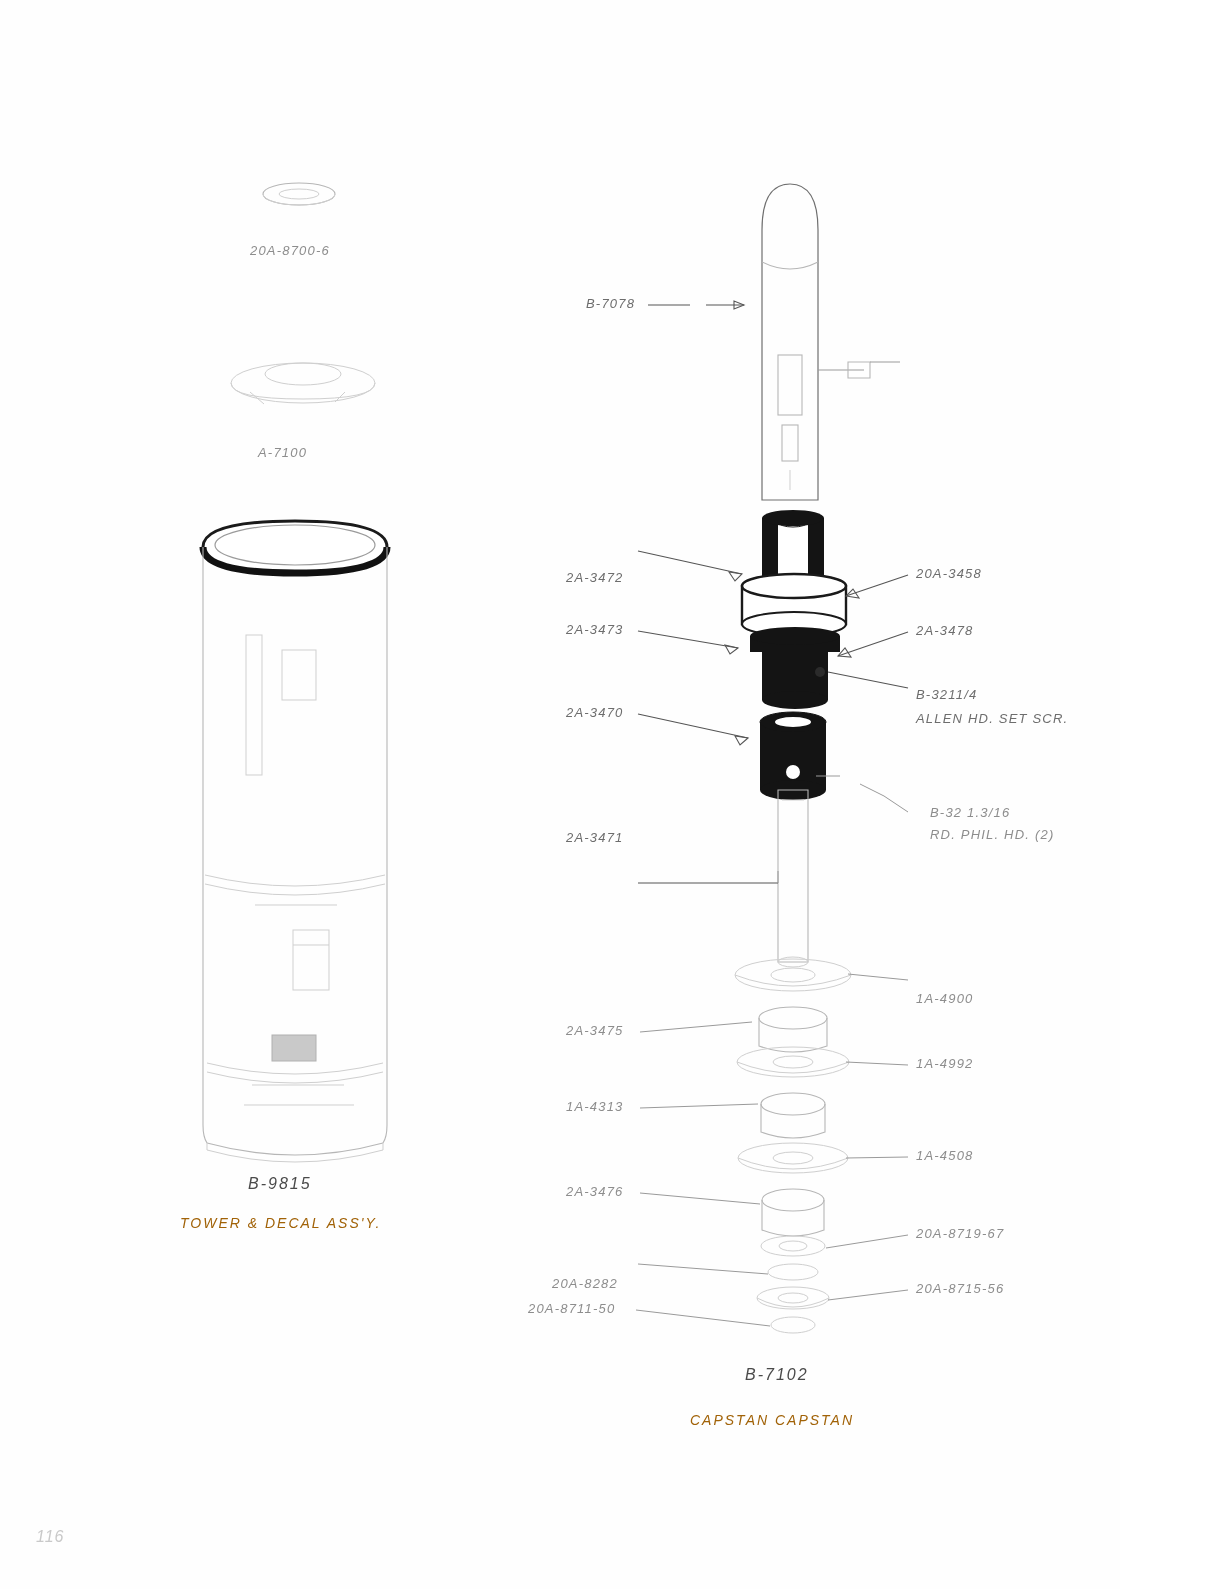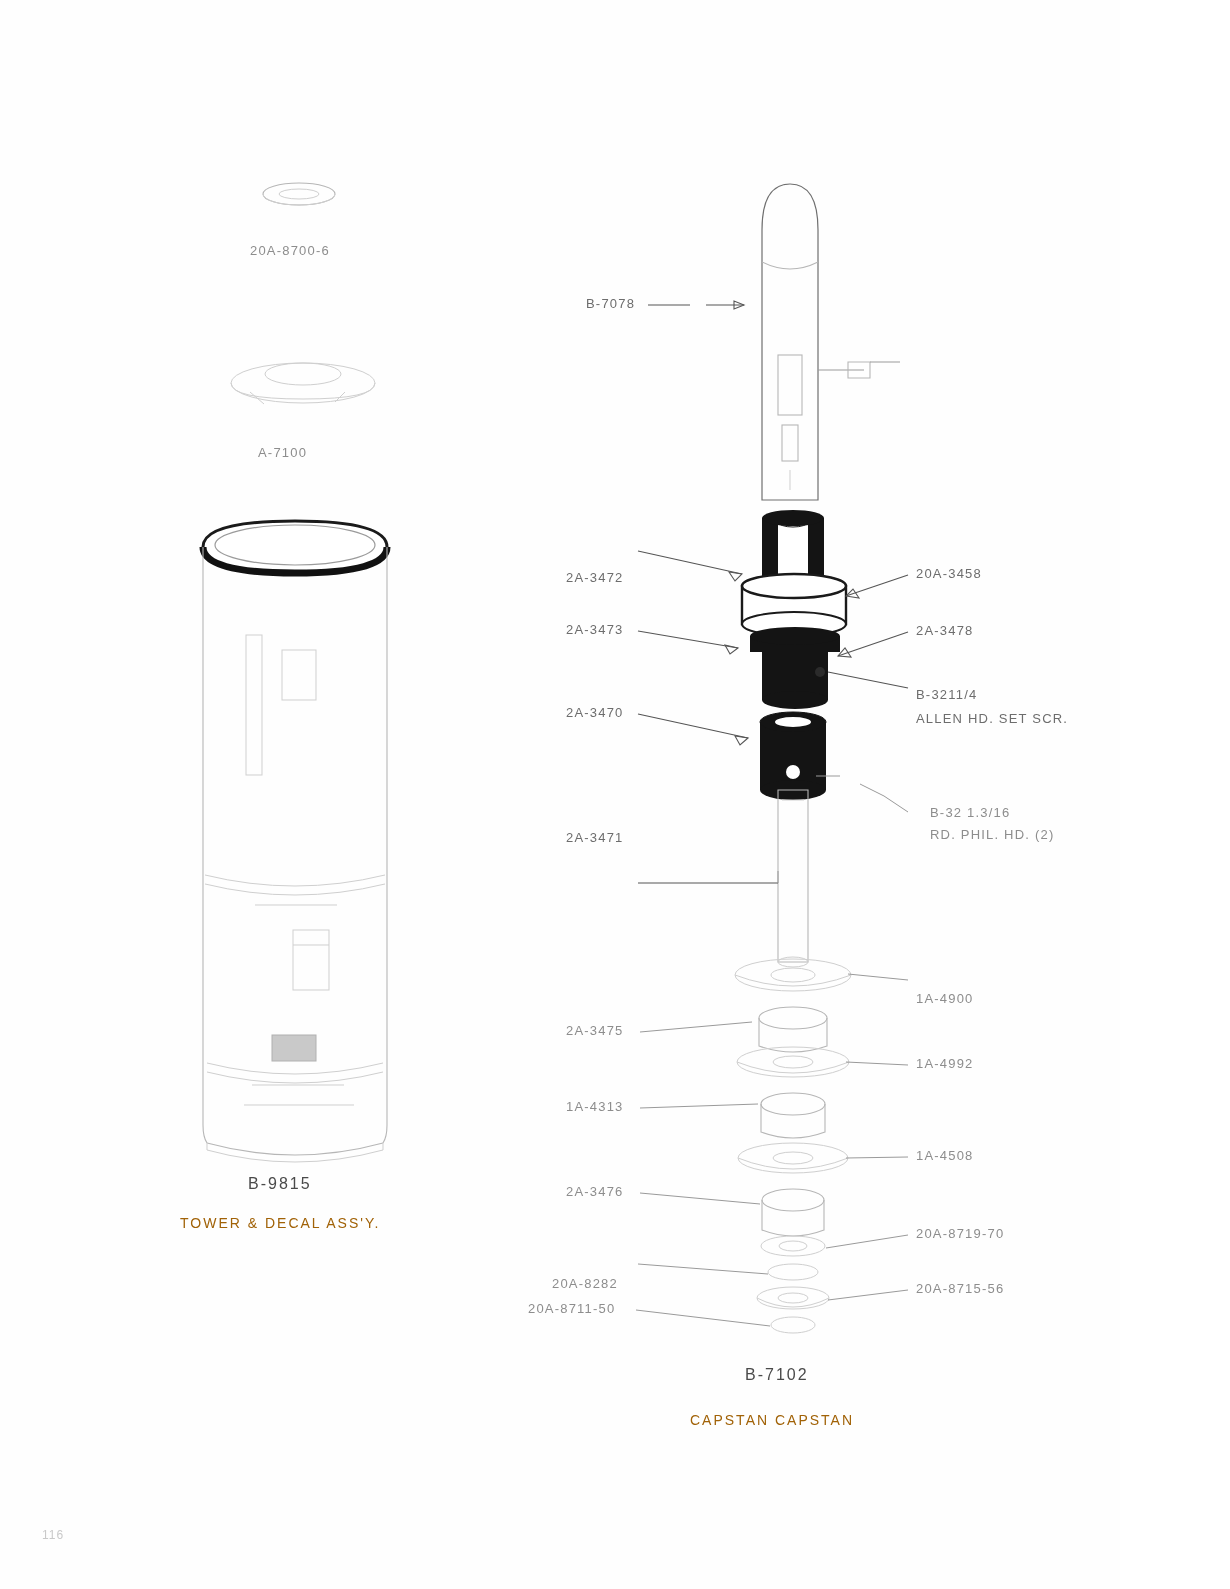--- a/index.html
+++ b/index.html
@@ -14,20 +14,21 @@
     font-family: "Liberation Sans", sans-serif;
     color: #555;
     overflow: hidden;
   }
   .page {
     position: absolute;
     left: 0; top: 0;
     width: 1120px;
     height: 1589px;
     background: #fefefe;
+    font-style: italic;
   }
   
   .lbl {
     position: absolute;
     font-size: 13px;
     letter-spacing: 1.2px;
     color: #6d6d6d;
     white-space: nowrap;
     font-family: "Liberation Sans", sans-serif;
   }
@@ -37,23 +38,23 @@
     letter-spacing: 2px;
     color: #4a4a4a;
   }
   .lbl.title {
     font-size: 14px;
     letter-spacing: 2px;
     color: #a16207;
   }
   .pagenum {
     position: absolute;
-    left: 42px;
+    left: 36px;
     top: 1528px;
-    font-size: 12px;
+    font-size: 16px;
     color: #c9c9c9;
     letter-spacing: 1px;
   }
   svg.art {
     position: absolute;
     left: 0;
     top: 0;
     width: 1230px;
     height: 1589px;
     pointer-events: none;
@@ -297,21 +298,21 @@
   <div class="lbl faint" style="left:930px; top:805px;">B-32 1.3/16</div>
 
   <div class="lbl faint" style="left:930px; top:827px;">RD. PHIL. HD. (2)</div>
 
   <div class="lbl faint" style="left:916px; top:971px;margin-top:20px;">1A-4900</div>
 
   <div class="lbl faint" style="left:916px; top:1056px;">1A-4992</div>
 
   <div class="lbl faint" style="left:916px; top:1148px;">1A-4508</div>
 
-  <div class="lbl faint" style="left:916px; top:1226px;">20A-8719-70</div>
+  <div class="lbl faint" style="left:916px; top:1226px;">20A-8719-67</div>
 
   <div class="lbl faint" style="left:916px; top:1281px;">20A-8715-56</div>
 
   <div class="lbl big" style="left:745px; top:1366px;">B-7102</div>
 
   <div class="lbl title" style="left:690px; top:1412px;">CAPSTAN CAPSTAN</div>
 
   <div class="pagenum">116</div>
 </div>
 

